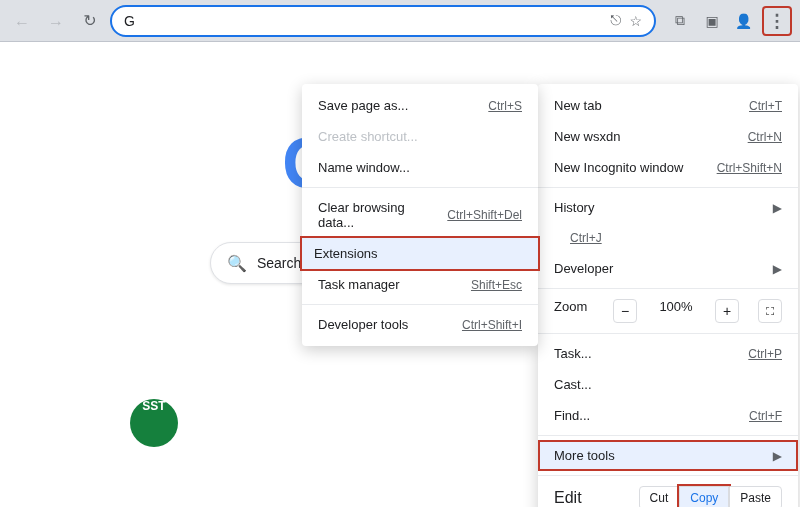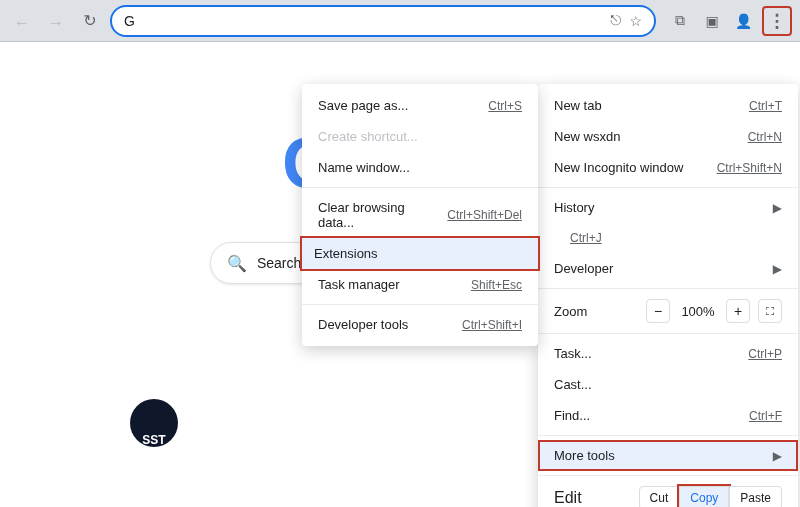--- a/index.html
+++ b/index.html
@@ -150,23 +150,23 @@
     }
 
     
     .sst-avatar {
       position: absolute;
       bottom: 60px;
       left: 130px;
       width: 48px;
       height: 48px;
       border-radius: 50%;
-      background: #0f172a;
-      display: flex;
-      align-items: flex-end;
+      background: #15803d;
+      display: flex;
+      align-items: flex-start;
       justify-content: center;
       color: white;
       font-size: 12px;
       font-weight: bold;
     }
 
     
     .main-dropdown {
       position: absolute;
       top: 42px;
@@ -205,23 +205,23 @@
 
     .menu-divider {
       height: 1px;
       background: #e8eaed;
       margin: 4px 0;
     }
 
     
     .zoom-row {
       display: flex;
-      align-items: center;
+      align-items: flex-start;
       padding: 6px 16px;
-      gap: 8px;
+      gap: 19px;
     }
     .zoom-label { flex: 1; color: #202124; font-size: 13px; }
     .zoom-btn {
       width: 24px;
       height: 24px;
       border: 1px solid #dadce0;
       border-radius: 4px;
       background: white;
       cursor: pointer;
       display: flex;

